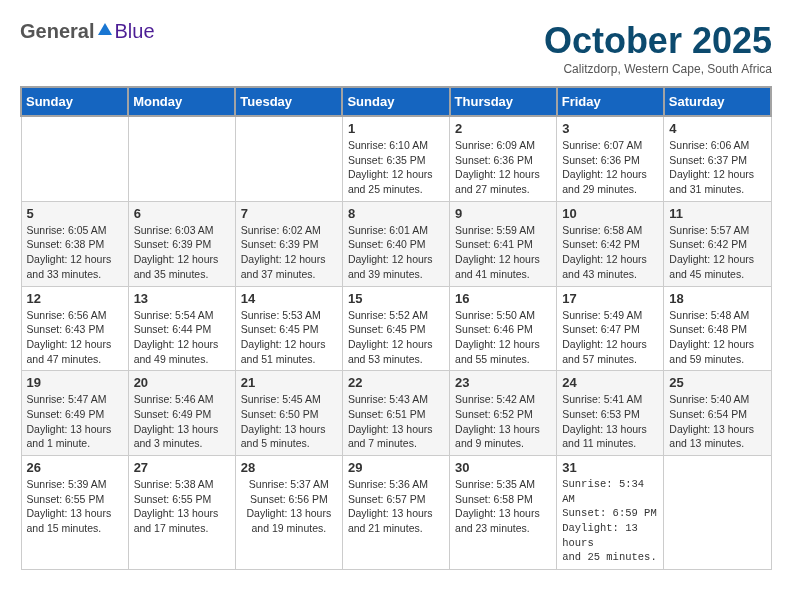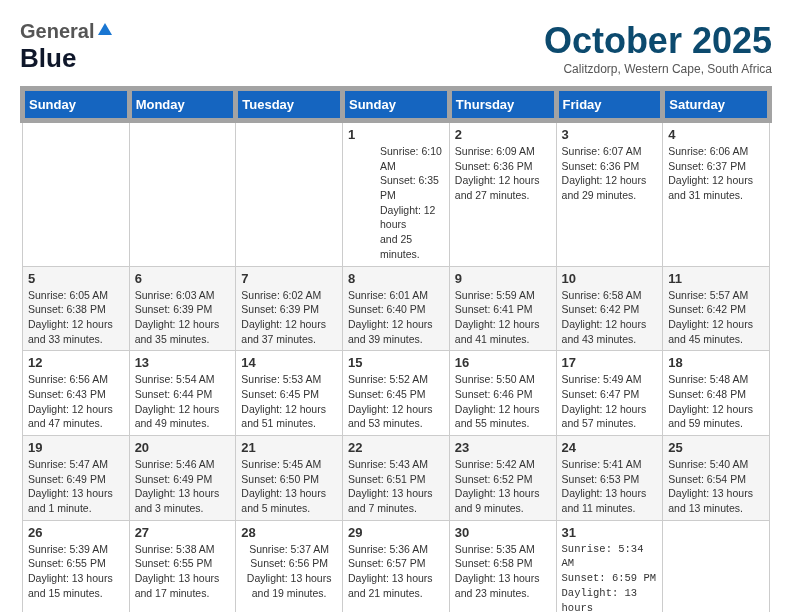--- a/index.html
+++ b/index.html
@@ -11,29 +11,29 @@
       padding: 20px;
     }
     .header {
       display: flex;
       justify-content: space-between;
       align-items: flex-start;
       margin-bottom: 10px;
     }
     .logo {
       display: flex;
-      flex-direction: column;
+      flex-direction: row;
       align-items: flex-start;
     }
     .logo-line {
       display: flex;
       align-items: center;
     }
     .logo-general { color: #555; font-size: 20px; font-weight: bold; }
-    .logo-blue-text { color: #0f172a; font-size: 26px; font-weight: bold; }
+    .logo-blue-text { color: #4c1d95; font-size: 20px; font-weight: normal; }
     .title-block {
       text-align: right;
     }
     .month-title {
       font-size: 36px;
       font-weight: bold;
       color: #0c4a6e;
     }
     .subtitle {
       font-size: 12px;
@@ -44,21 +44,21 @@
       border-collapse: collapse;
       border: 1px solid #ccc;
     }
     .calendar th {
       background-color: #1565c0;
       color: #fff;
       font-size: 13px;
       font-weight: bold;
       padding: 6px 4px;
       text-align: left;
-      border: 5px solid #a3a3a3;
+      border: 2px solid #a3a3a3;
     }
     .calendar td {
       vertical-align: top;
       border: 1px solid #ccc;
       padding: 4px 5px;
       font-size: 10.5px;
       color: #333;
       width: 107px;
       min-height: 80px;
       background: #fff;
@@ -112,21 +112,21 @@
         <th>Saturday</th>
       </tr>
   </thead>
   <tbody id="calendar-body">
   <tr>
         <td class="empty"></td>
         <td class="empty"></td>
         <td class="empty"></td>
         <td>
           <span class="day-number">1</span>
-          <div class="day-info" style="white-space: pre-line; margin-left: 32px;">Sunrise: 6:10 AM
+          <div class="day-info" style="white-space: pre-line;">Sunrise: 6:10 AM
 Sunset: 6:35 PM
 Daylight: 12 hours
 and 25 minutes.</div>
         </td>
         <td>
           <span class="day-number">2</span>
           <div class="day-info" style="white-space: pre-line;">Sunrise: 6:09 AM
 Sunset: 6:36 PM
 Daylight: 12 hours
 and 27 minutes.</div>

